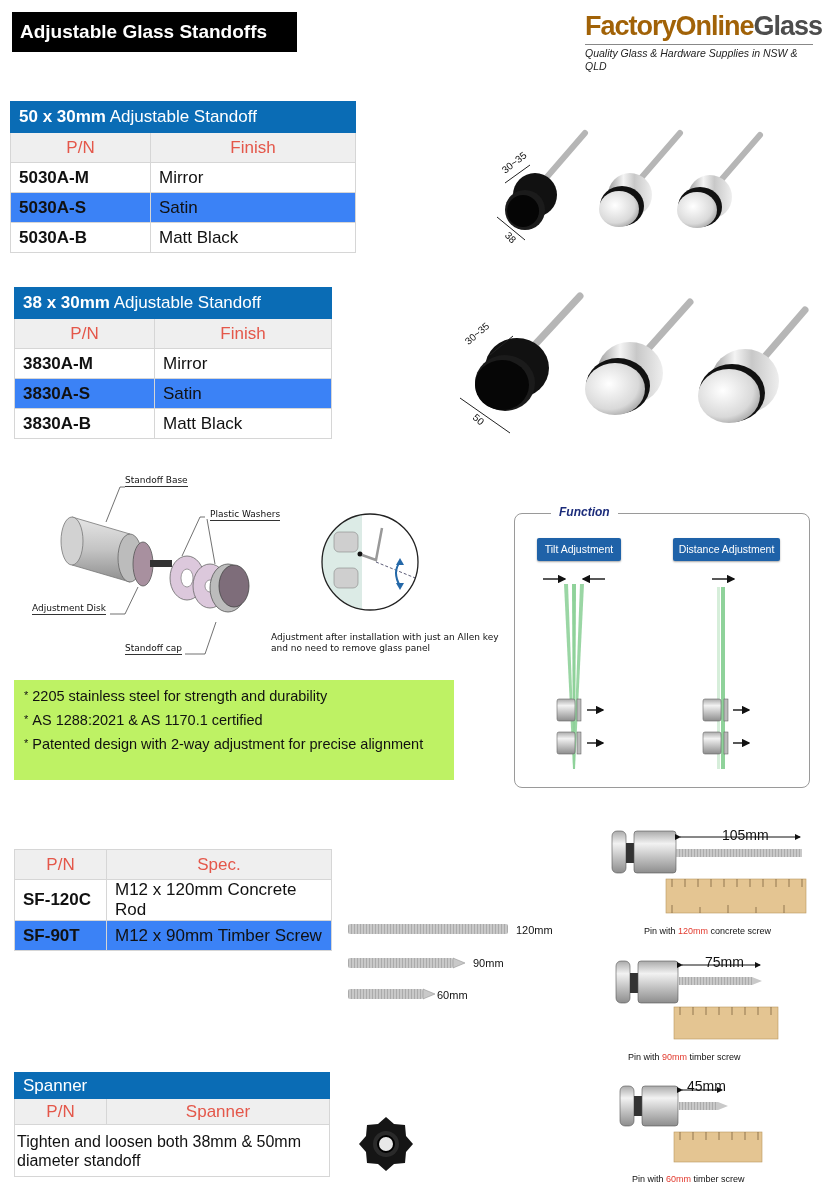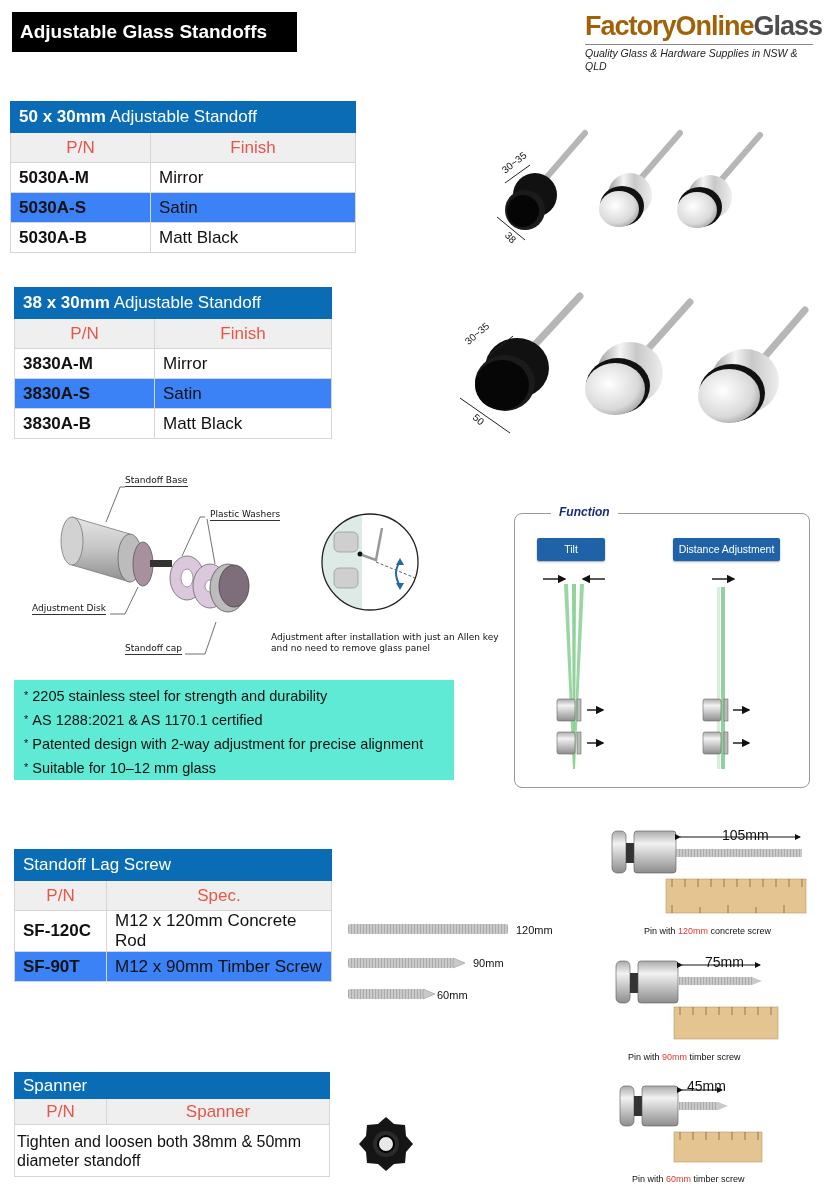--- a/index.html
+++ b/index.html
@@ -27,21 +27,21 @@
     .ptable .head b { font-weight: bold; }
     .ptable .sub td { background: #efefef; color: #e4574a; text-align: center; }
     .ptable .pn { font-weight: bold; }
     .ptable tr.row td { background: #fff; }
     .ptable tr.row.alt td { background: #3b82f6; }
 
     
     .photo { position: absolute; }
 
     
-    .features { left: 14px; top: 680px; width: 440px; height: 100px; background: #5eead4; padding: 5px 10px; }
+    .features { left: 14px; top: 680px; width: 440px; height: 100px; background: #bef264; padding: 5px 10px; }
     .features li { list-style: none; font-size: 14.5px; line-height: 23px; color: #111; }
     .features li .star { font-size: 11px; margin-right: 4px; position: relative; top: -2px; }
 
     
     .func-box { left: 514px; top: 505px; width: 296px; height: 275px; border: 1px solid #9a9a9a; border-radius: 8px; margin-top: 8px; }
     .func-title { position: absolute; left: 36px; top: -9px; background: #fff; padding: 0 8px; color: #1b2b7a;
       font-style: italic; font-weight: bold; font-size: 12px; }
     .func-btn { position: absolute; top: 24px; height: 23px; background: #1f62a8; color: #fff; font-size: 10.5px;
       line-height: 23px; text-align: center; border-radius: 2px; box-shadow: 0 1px 2px rgba(0,0,0,.35); }
 
@@ -237,26 +237,25 @@
 </div>
 <div class="caption" style="left:271px; top:632px;">
   <div>Adjustment after installation with just an Allen key</div>
   <div>and no need to remove glass panel</div>
 </div>
 
 <ul class="abs features">
   <li><span class="star">*</span><span>2205 stainless steel for strength and durability</span></li>
   <li><span class="star">*</span><span>AS 1288:2021 &amp; AS 1170.1 certified</span></li>
   <li><span class="star">*</span><span>Patented design with 2-way adjustment for precise alignment</span></li>
-  <li><span class="star">*</span><span>Suitable for 10–12 mm glass</span></li>
 </ul>
 
 <div class="abs func-box">
   <span class="func-title">Function</span>
-  <div class="func-btn" style="left:22px; width:68px;">Tilt Adjustment</div>
+  <div class="func-btn" style="left:22px; width:84px;">Tilt Adjustment</div>
   <div class="func-btn" style="left:158px; width:107px;">Distance Adjustment</div>
   <svg class="abs" style="left:0; top:55px;" width="296" height="215" viewBox="0 0 296 215">
     <defs>
       <marker id="ah" markerWidth="6" markerHeight="6" refX="5" refY="3" orient="auto">
           <path d="M0,0 L6,3 L0,6 Z" fill="#111"></path>
         </marker>
       <linearGradient id="stb" x1="0" y1="0" x2="0" y2="1">
         <stop offset="0" stop-color="#aaa"></stop>
           <stop offset=".3" stop-color="#f2f2f2"></stop>
           <stop offset="1" stop-color="#8d8d8d"></stop>
@@ -282,23 +281,20 @@
     <rect x="209" y="130" width="4" height="22" fill="#bbb" stroke="#555" stroke-width=".5"></rect>
     <rect x="188" y="163" width="18" height="22" rx="2" fill="url(#stb)" stroke="#666" stroke-width=".6"></rect>
     <rect x="209" y="163" width="4" height="22" fill="#bbb" stroke="#555" stroke-width=".5"></rect>
     <line x1="218" y1="141" x2="234" y2="141" stroke="#111" stroke-width="1.4" marker-end="url(#ah)"></line>
     <line x1="218" y1="174" x2="234" y2="174" stroke="#111" stroke-width="1.4" marker-end="url(#ah)"></line>
   </svg>
 </div>
 
 <table class="ptable" style="left:14px; top:849px; width:318px;">
   <tbody>
-      <tr class="head">
-        <td colspan="2">Standoff Lag Screw</td>
-      </tr>
   <tr class="sub">
     <td style="width:92px">P/N</td>
     <td>Spec.</td>
   </tr>
   <tr class="row">
     <td class="pn">SF-120C</td>
     <td>M12 x 120mm Concrete Rod</td>
   </tr>
   <tr class="row alt">
     <td class="pn">SF-90T</td>

